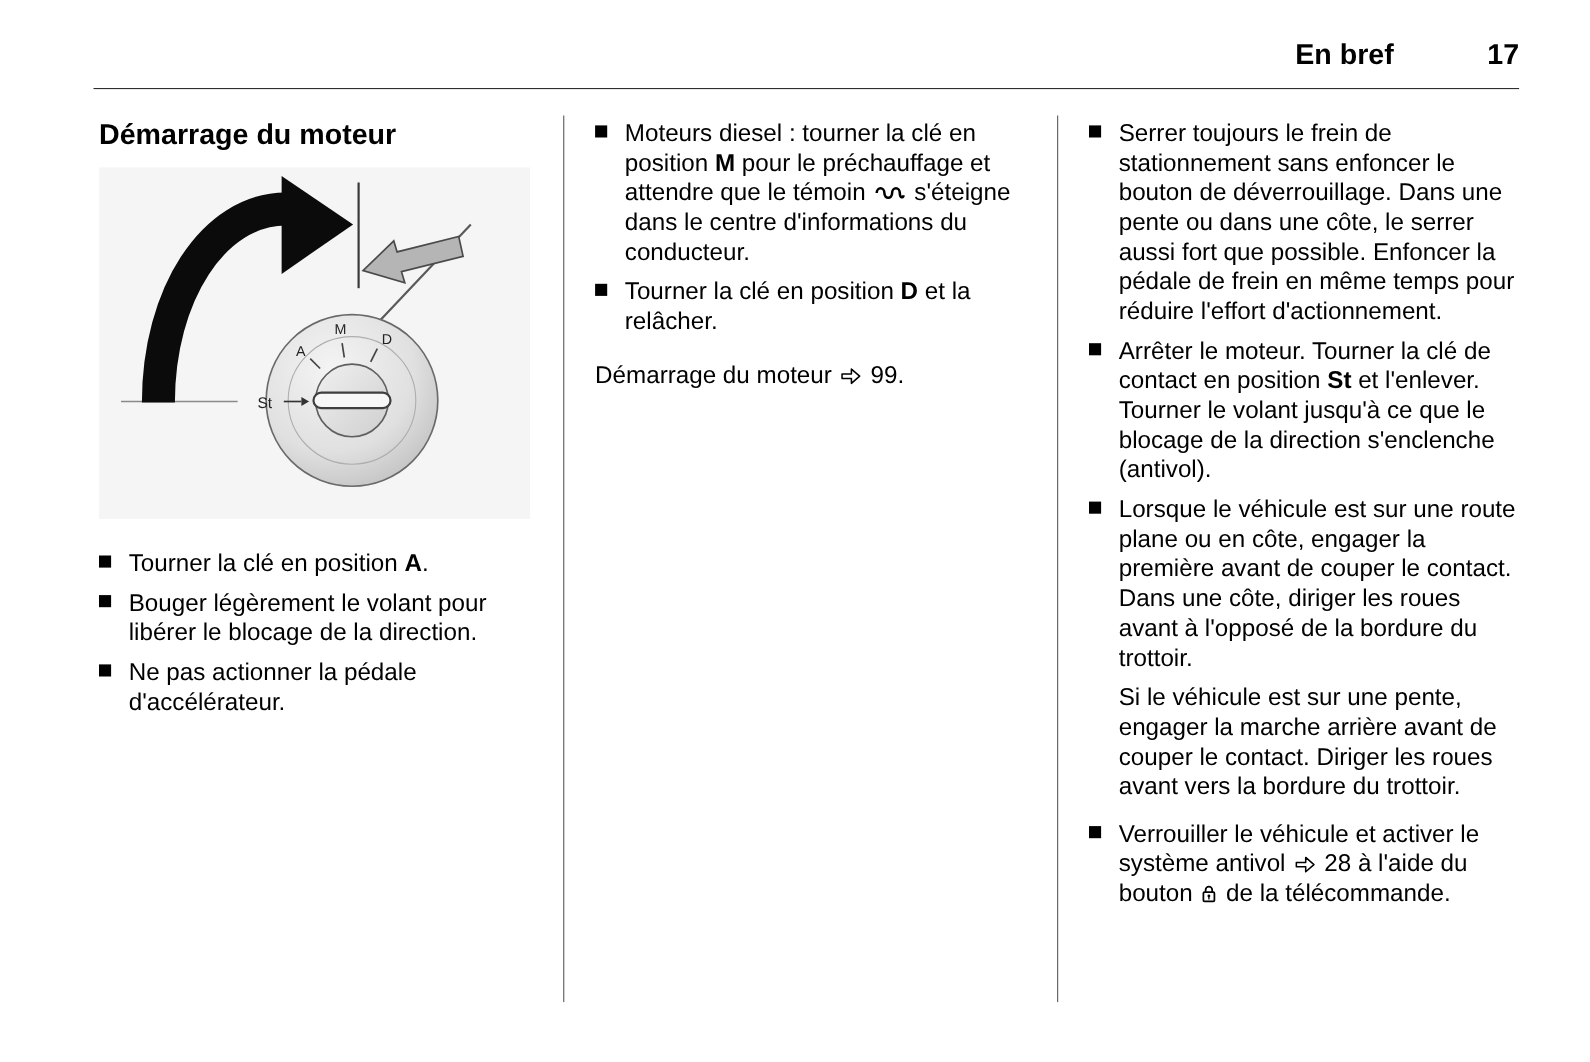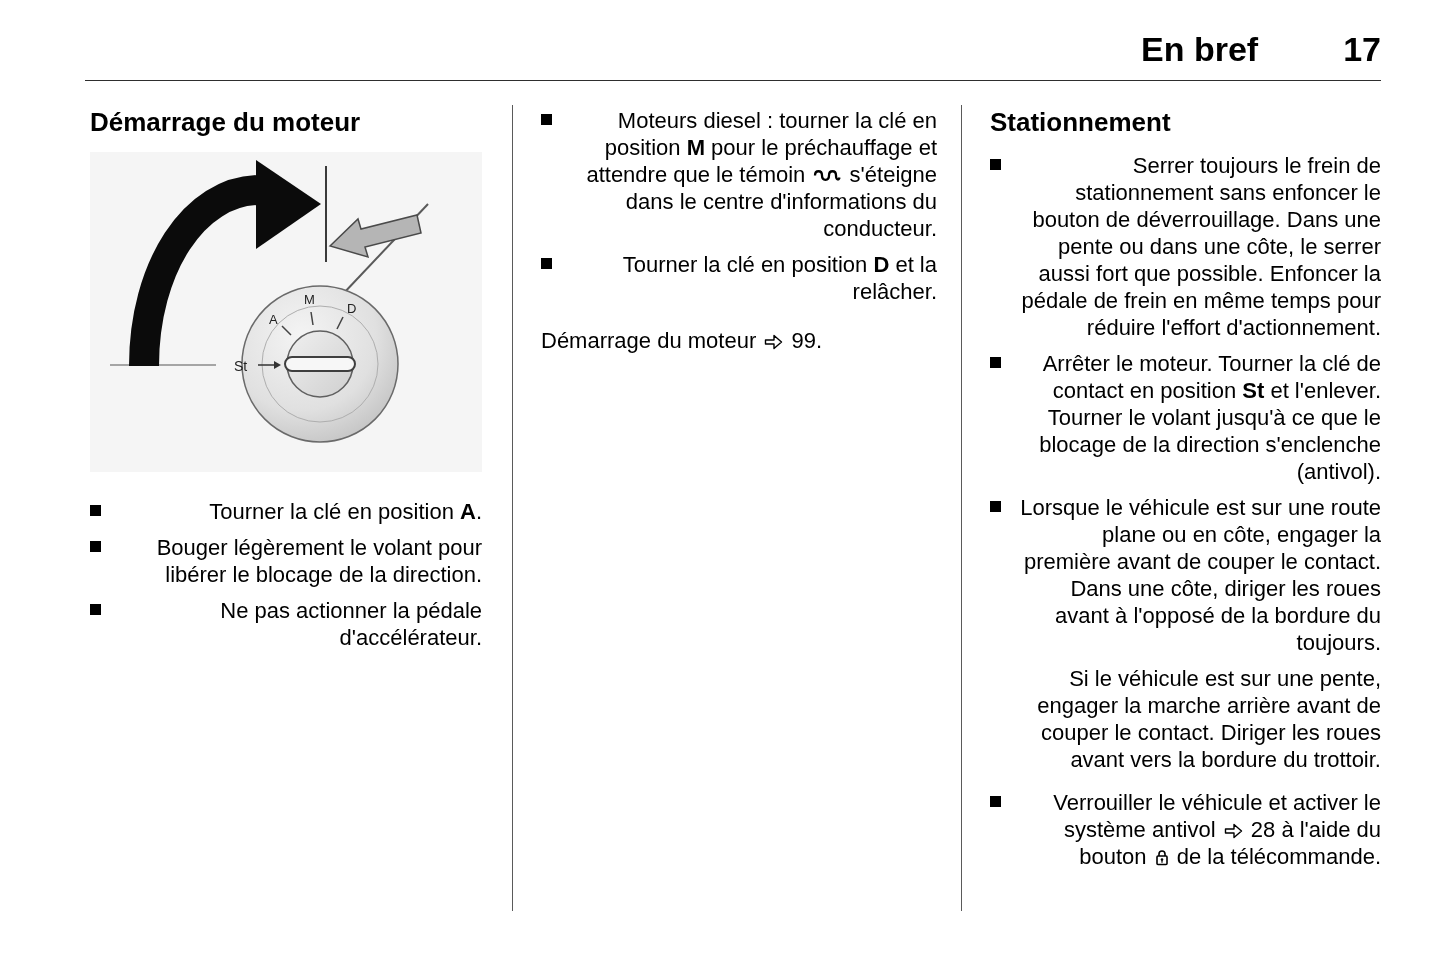--- a/index.html
+++ b/index.html
@@ -6,39 +6,39 @@
   html, body {
     width:1445px; height:965px;
     background:#ffffff; color:#000;
     font-family:"Liberation Sans","DejaVu Sans",sans-serif;
   }
   .page { width:1445px; height:965px; position:relative; overflow:hidden; }
 
   .header {
     display:flex; justify-content:flex-end; align-items:baseline;
     gap:85px; padding:34px 64px 0 0;
-    font-size:34px; font-weight:bold; line-height:30px;
+    font-size:26px; font-weight:bold; line-height:30px;
   }
   .rule { border-top:1.6px solid #2e2e2e; margin:16px 64px 0 85px; }
 
   .columns {
     display:grid; grid-template-columns:422px 450px 1fr;
     margin:24px 64px 0 90px; min-height:806px;
   }
   .col { font-size:22px; line-height:27px; }
   .col-left  { padding:2px 30px 0 0; }
   .col-mid   { border-left:1.5px solid #5a5a5a; border-right:1.5px solid #5a5a5a; padding:2px 24px 0 28px; }
   .col-right { padding:2px 0 0 28px; }
 
   h2.heading { font-size:26px; line-height:31px; font-weight:bold; margin-bottom:14px; }
 
   .figure { width:392px; height:320px; display:block; margin:14px 0 26px 0; }
 
   ul.bullets { list-style:none; }
-  ul.bullets li { position:relative; padding-left:27px; margin-bottom:9px;text-align:right; }
+  ul.bullets li { position:relative; padding-left:27px; margin-bottom:9px; }
   ul.bullets li::before {
     content:""; position:absolute; left:0; top:7px;
     width:11px; height:11px; background:#000;
   }
   .b { font-weight:bold; }
   .cont { padding-left:27px; margin:9px 0 9px 0; }
   .ref-line { margin-top:22px; }
   .icon-inline { vertical-align:-2px; margin:0 2px; }
 </style>
 </head>
@@ -110,25 +110,24 @@
       <p class="ref-line">
         <span>Démarrage du moteur</span>
         <svg class="icon-inline" width="19" height="16" viewBox="0 0 19 16">
             <polygon points="1.5,6 10,6 10,1.5 17.5,8 10,14.5 10,10 1.5,10" fill="#ffffff" stroke="#000" stroke-width="1.4" stroke-linejoin="round"></polygon>
           </svg>
         <span>99.</span>
       </p>
     </section>
 
     <section class="col col-right">
-      <h2 class="heading">Stationnement</h2>
       <ul class="bullets">
         <li><span>Serrer toujours le frein de stationnement sans enfoncer le bouton de déverrouillage. Dans une pente ou dans une côte, le serrer aussi fort que possible. Enfoncer la pédale de frein en même temps pour réduire l'effort d'actionnement.</span></li>
         <li><span>Arrêter le moteur. Tourner la clé de contact en position </span><span class="b">St</span><span> et l'enlever. Tourner le volant jusqu'à ce que le blocage de la direction s'enclenche (antivol).</span></li>
-        <li><span>Lorsque le véhicule est sur une route plane ou en côte, engager la première avant de couper le contact. Dans une côte, diriger les roues avant à l'opposé de la bordure du toujours.</span>
+        <li><span>Lorsque le véhicule est sur une route plane ou en côte, engager la première avant de couper le contact. Dans une côte, diriger les roues avant à l'opposé de la bordure du trottoir.</span>
           <p class="cont" style="padding-left:0; margin-left:0; margin-bottom:16px;"><span>Si le véhicule est sur une pente, engager la marche arrière avant de couper le contact. Diriger les roues avant vers la bordure du trottoir.</span></p>
         </li>
         <li><span>Verrouiller le véhicule et activer le système antivol</span>
           <svg class="icon-inline" width="19" height="16" viewBox="0 0 19 16">
               <polygon points="1.5,6 10,6 10,1.5 17.5,8 10,14.5 10,10 1.5,10" fill="#ffffff" stroke="#000" stroke-width="1.4" stroke-linejoin="round"></polygon>
             </svg>
           <span>28 à l'aide du bouton</span>
           <svg class="icon-inline" width="14" height="17" viewBox="0 0 14 17">
               <path d="M4,7 V5 a3,3 0 0 1 6,0 V7" fill="none" stroke="#000" stroke-width="1.6"></path>
               <rect x="2" y="7" width="10" height="8.5" rx="1" fill="#ffffff" stroke="#000" stroke-width="1.6"></rect>

